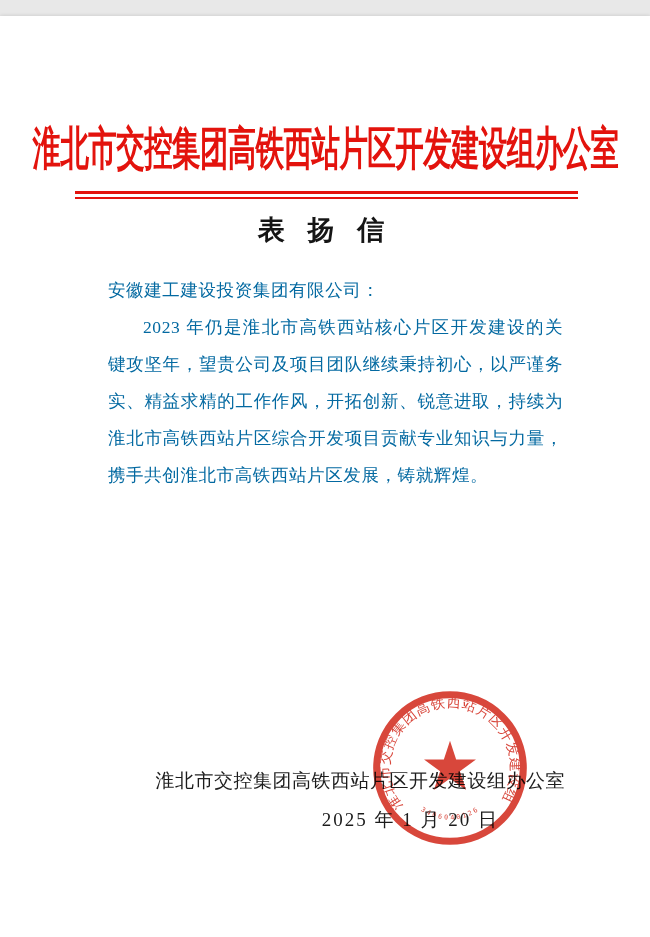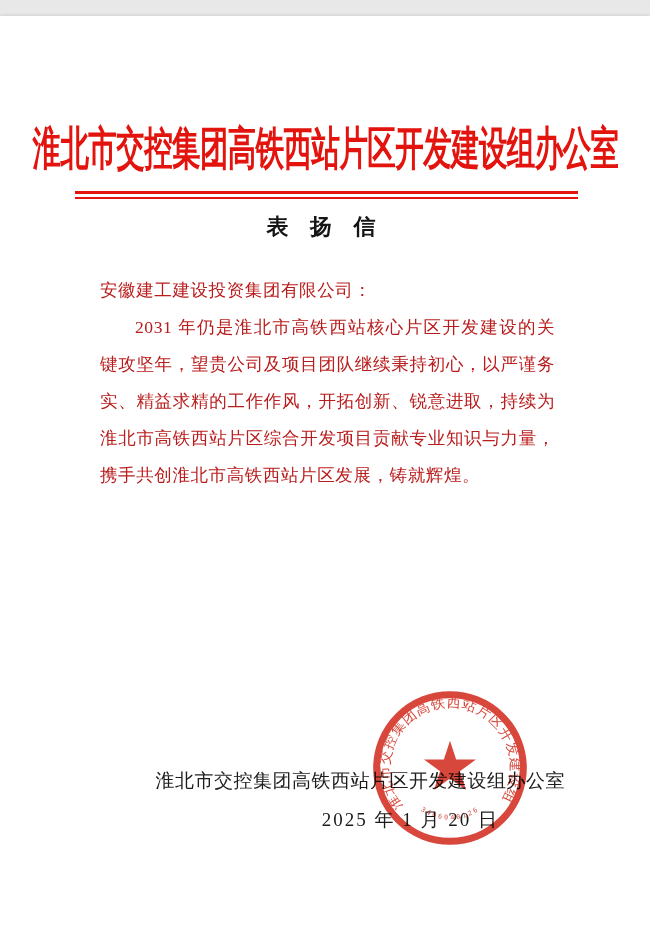--- a/index.html
+++ b/index.html
@@ -45,35 +45,35 @@
     border-top: 3px solid #e3130d;
     border-bottom: 2px solid #e3130d;
   }
   
   .letter-title {
     position: absolute;
     top: 196px;
     left: 0;
     width: 100%;
     text-align: center;
-    font-size: 22px;
+    font-size: 27px;
     font-weight: bold;
     color: #151515;
     letter-spacing: 8px;
   }
   
   .letter-body {
     position: absolute;
     top: 256px;
-    left: 100px;
+    left: 108px;
     width: 455px;
     font-size: 17.5px;
     line-height: 37px;
     letter-spacing: 0.6px;
-    color: #b91c1c;
+    color: #0369a1;
     text-align: justify;
     text-align-last: left;
   }
   .letter-body p { margin: 0; }
   .letter-body p.indent { text-indent: 2em; }
   
   .signature-block {
     position: absolute;
     top: 750px;
     left: 0;
@@ -117,21 +117,21 @@
   <div class="letterhead">
     <div class="org">淮北市交控集团高铁西站片区开发建设组办公室</div>
   </div>
 
   <div class="red-rule"></div>
 
   <div class="letter-title">表 扬 信</div>
 
   <div class="letter-body">
     <p>安徽建工建设投资集团有限公司：</p>
-    <p class="indent">2031 年仍是淮北市高铁西站核心片区开发建设的关键攻坚年，望贵公司及项目团队继续秉持初心，以严谨务实、精益求精的工作作风，开拓创新、锐意进取，持续为淮北市高铁西站片区综合开发项目贡献专业知识与力量，携手共创淮北市高铁西站片区发展，铸就辉煌。</p>
+    <p class="indent">2023 年仍是淮北市高铁西站核心片区开发建设的关键攻坚年，望贵公司及项目团队继续秉持初心，以严谨务实、精益求精的工作作风，开拓创新、锐意进取，持续为淮北市高铁西站片区综合开发项目贡献专业知识与力量，携手共创淮北市高铁西站片区发展，铸就辉煌。</p>
   </div>
 
   <div class="signature-block">
     <div class="sig-org">淮北市交控集团高铁西站片区开发建设组办公室</div>
     <div class="sig-date">2025 年 1 月 20 日</div>
   </div>
 
   <div class="seal">
     <svg viewBox="0 0 200 200" xmlns="http://www.w3.org/2000/svg">
       <defs>

